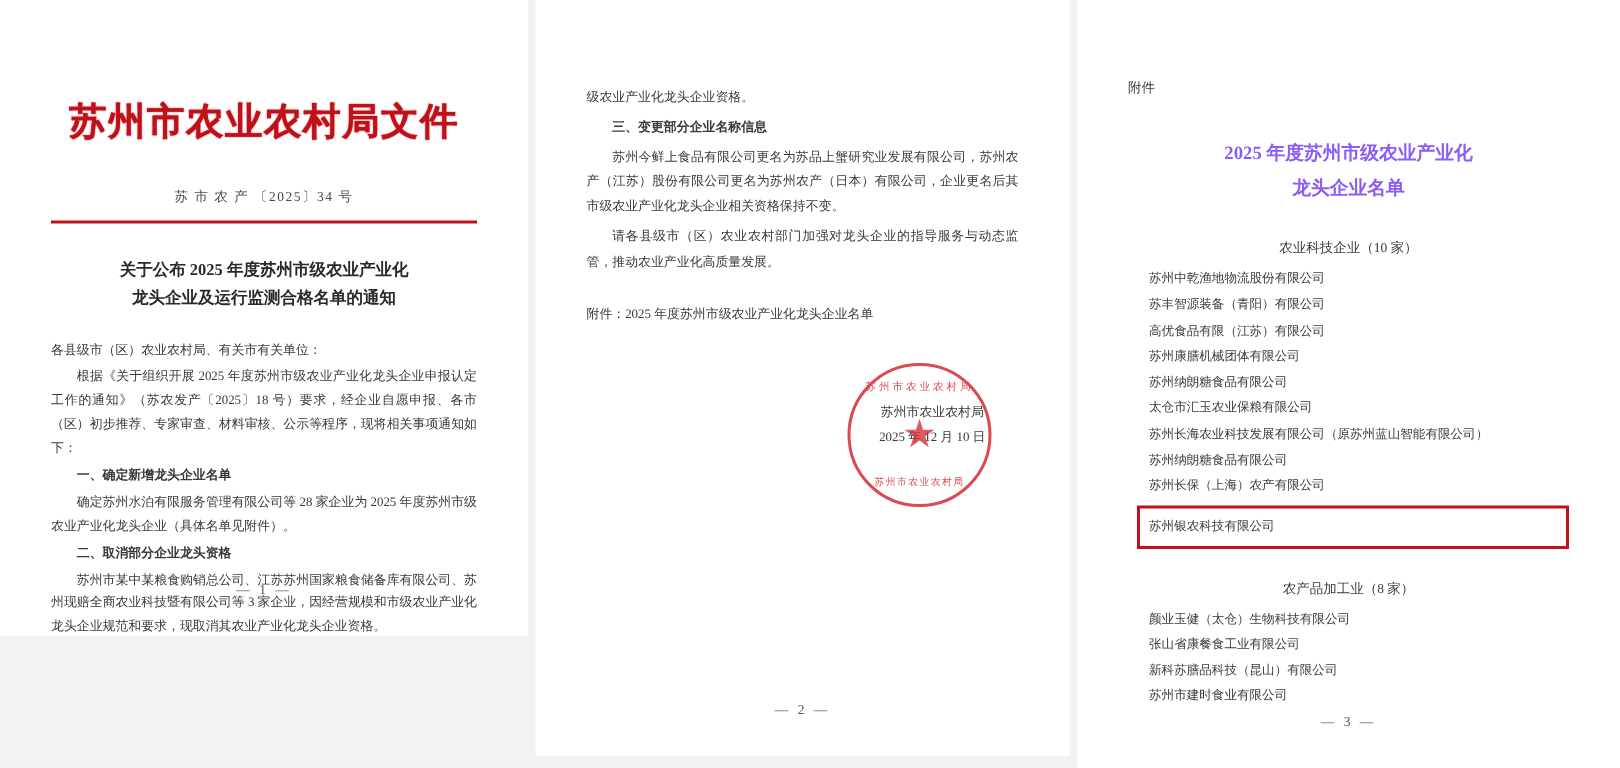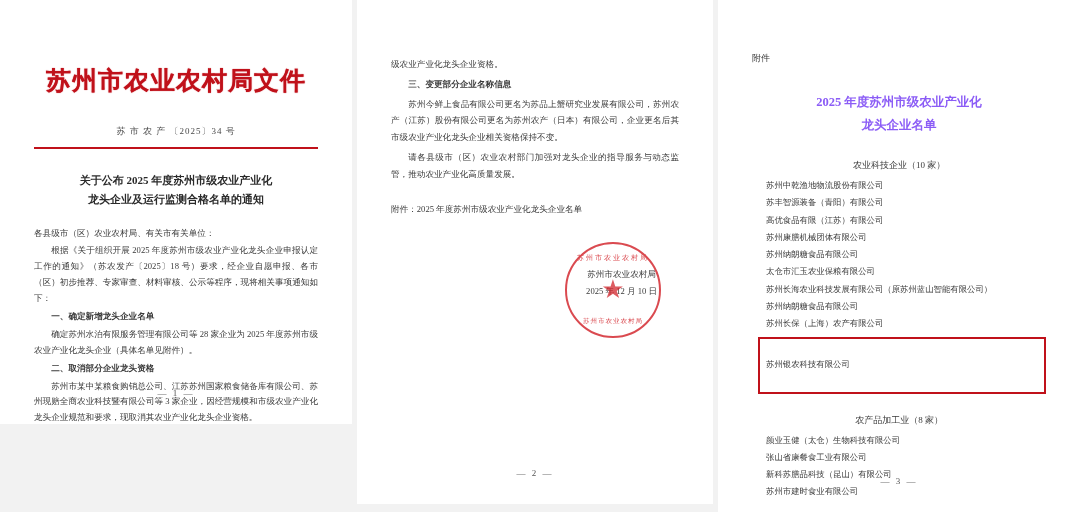--- a/index.html
+++ b/index.html
@@ -163,21 +163,21 @@
   .company {
     font-size: 8.4px;
     color: #3a3a3a;
     line-height: 2.05;
     padding-left: 14px;
     font-family: Liberation Mono, monospace;
   }
   .company.highlight {
     border: 2px solid #c0111a;
     display: block;
-    padding: 20px 6px;
+    padding: 6px 6px;
     margin: 4px 0 4px 6px;
     line-height: 1.5;
   }
 
   
   .page-num {
     position: absolute;
     bottom: 26px;
     left: 0;
     right: 0;

